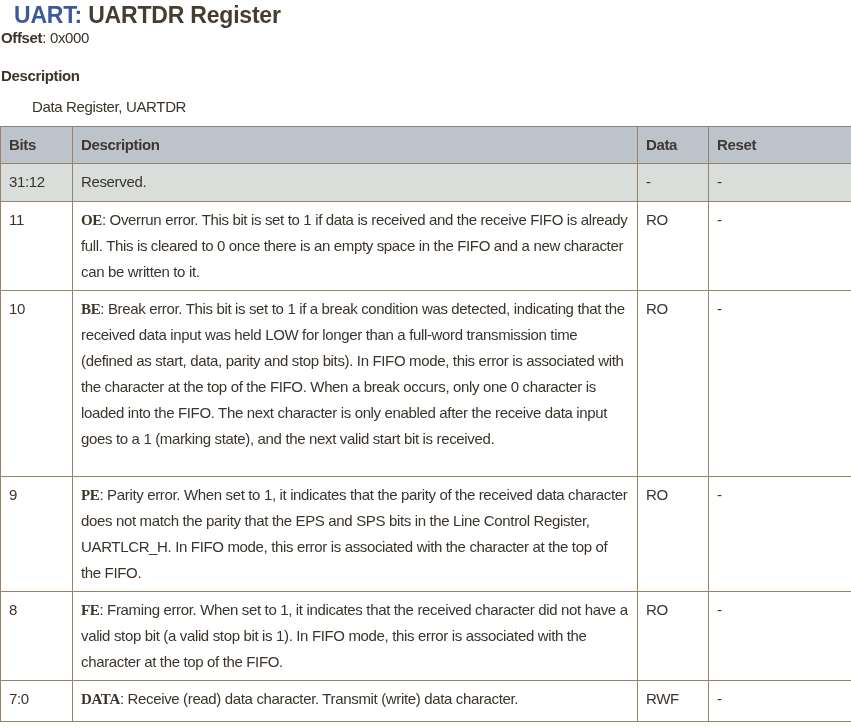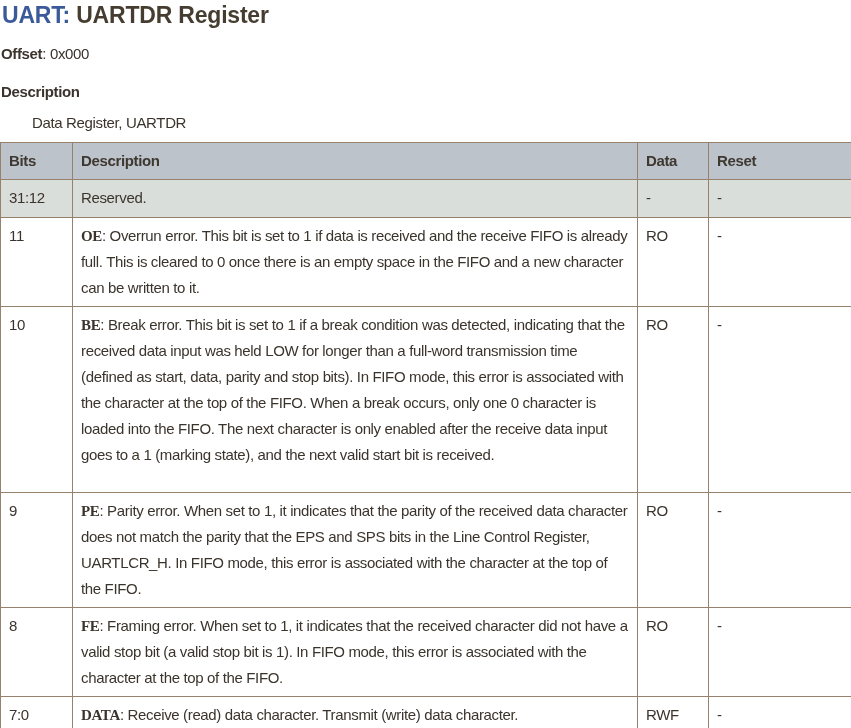--- a/index.html
+++ b/index.html
@@ -11,35 +11,35 @@
     width: 851px;
     font-family: "Liberation Sans", "DejaVu Sans", sans-serif;
     color: #3b342c;
     font-size: 15px;
     letter-spacing: -0.35px;
   }
   .page { width: 851px; }
 
   h1.page-title {
     margin: 2px 0 0;
-    padding-left: 2px;
+    padding-left: 14px;
     font-size: 23px;
     line-height: 26px;
     letter-spacing: -0.2px;
     color: #463d31;
     font-weight: bold;
   }
   h1.page-title .title-link {
     color: #3b5a99;
     text-decoration: none;
     cursor: pointer;
   }
 
   p.offset-line {
-    margin: 16px 0 0;
+    margin: 0 0 0;
     padding-left: 1px;
     line-height: 20px;
   }
   p.desc-heading {
     margin: 18px 0 0;
     padding-left: 1px;
     font-weight: bold;
     line-height: 20px;
   }
   p.desc-value {

